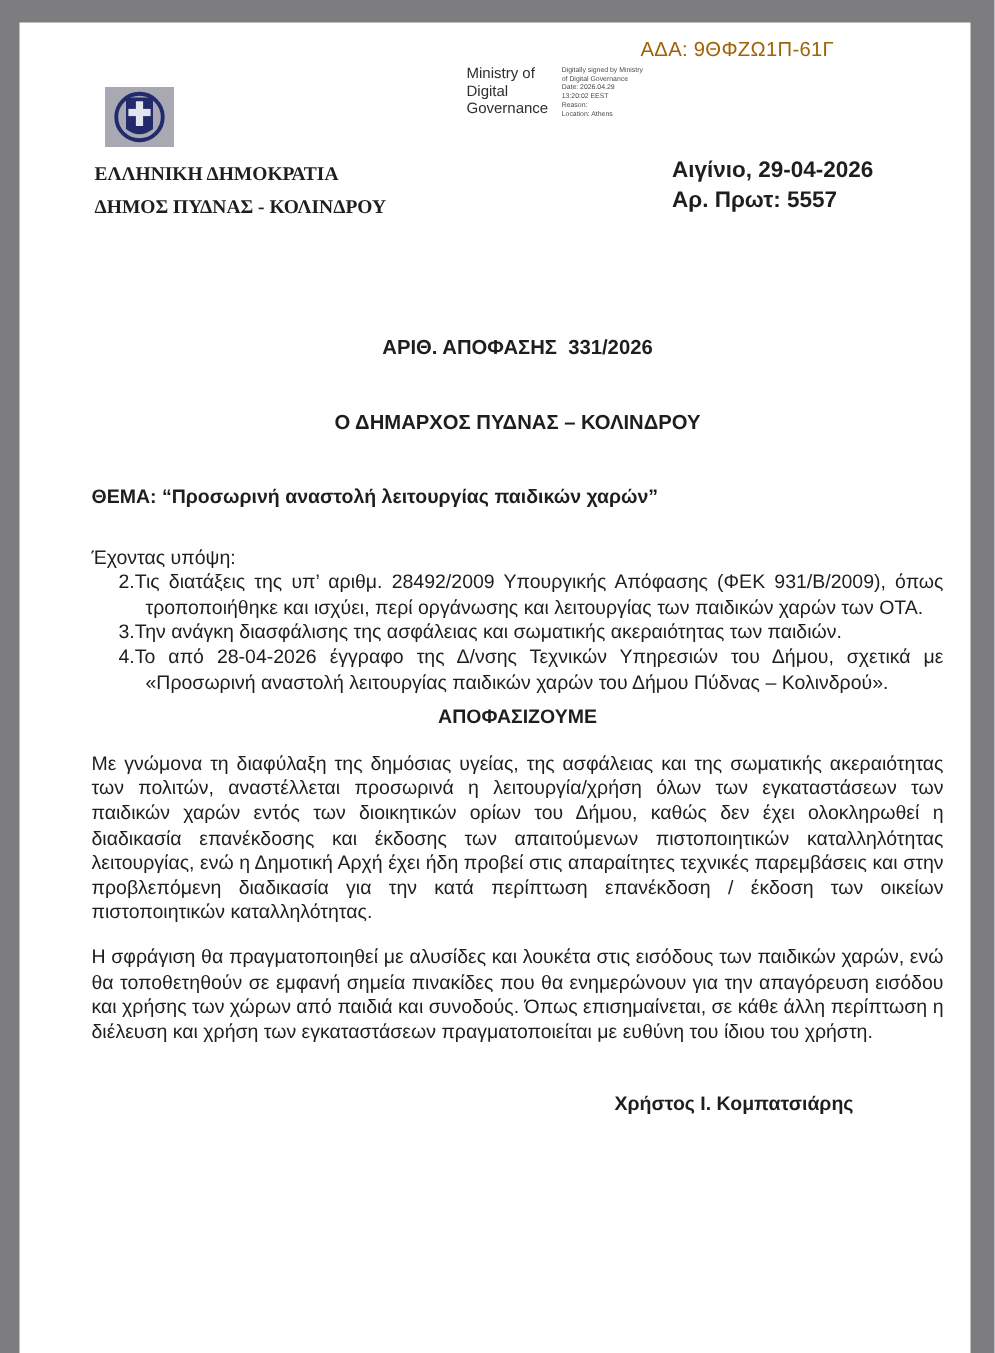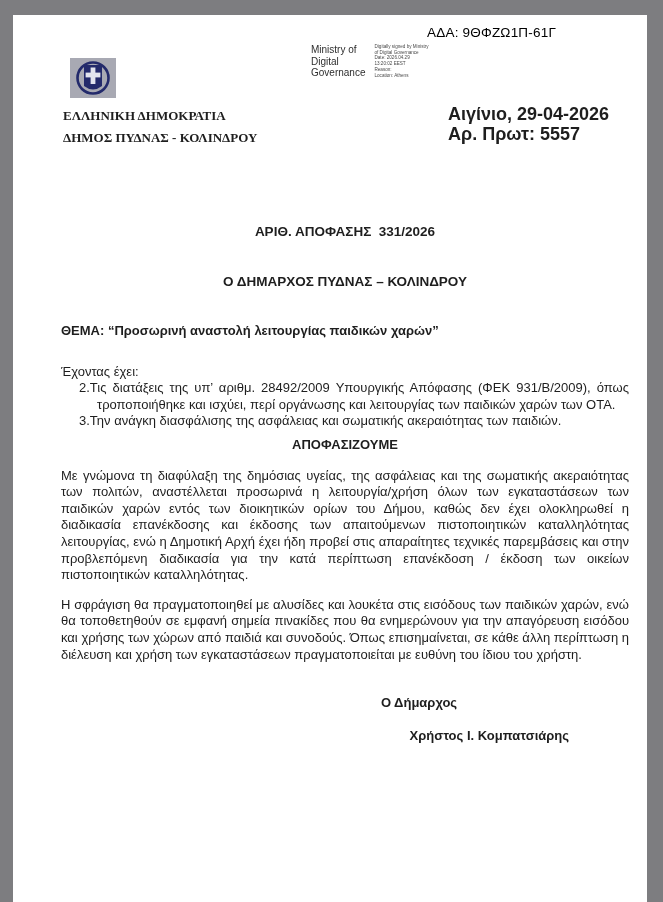--- a/index.html
+++ b/index.html
@@ -12,30 +12,30 @@
     overflow:hidden;
   }
   .page {
     position:absolute; left:13px; top:15px;
     width:634px; height:887px;
     background:#ffffff;
   }
   
   .ada {
     position:absolute; left:414px; top:10px;
-    font-size:13.5px; color:#000000; letter-spacing:.2px;
+    font-size:13.5px; color:#a16207; letter-spacing:.2px;
     white-space:pre;
   }
   .stamp { position:absolute; left:298px; top:29px; display:flex; gap:9px; }
   .stamp-ministry { font-size:10px; line-height:11.5px; color:#2e2e2e; }
   .stamp-details { font-size:4.6px; line-height:5.7px; color:#4a4a4a; width:62px; }
   .header-left { position:absolute; left:44px; top:43px;font-family:Liberation Serif, serif; }
   .logo { width:46px; height:40px; display:block; margin-left:13px; }
   .hl-lines { margin-top:7px; margin-left:6px; font-weight:bold; font-size:13px; line-height:22px; white-space:nowrap; }
-  .header-right { position:absolute; left:435px; top:89px; font-weight:bold; font-size:18px; line-height:20px; white-space:nowrap; }
+  .header-right { position:absolute; left:435px; top:89px; font-weight:bold; font-size:15px; line-height:20px; white-space:nowrap; }
 
   
   .doc { position:absolute; left:48px; top:172px; width:568px; font-size:13px; line-height:16.6px; }
   .title { text-align:center; font-weight:bold; font-size:13.5px; line-height:16.5px; margin-top:4px; white-space:pre-wrap; }
   .subject { font-weight:bold; }
   .preamble { margin-top:24px; }
   .cons { margin:0; }
   .cons-item { text-align:justify; padding-left:36px; text-indent:-18px; }
   .decision-heading { text-align:center; font-weight:bold; margin-top:7px; }
   .para { text-align:justify; margin-top:14px; }
@@ -88,31 +88,31 @@
 
   <div class="doc">
 
     <div class="title">
       <div>ΑΡΙΘ. ΑΠΟΦΑΣΗΣ  331/2026</div>
       <div>Ο ΔΗΜΑΡΧΟΣ ΠΥΔΝΑΣ – ΚΟΛΙΝΔΡΟΥ</div>
     </div>
 
     <div class="subject">ΘΕΜΑ: “Προσωρινή αναστολή λειτουργίας παιδικών χαρών”</div>
 
-    <div class="preamble">Έχοντας έχει:</div>
+    <div class="preamble">Έχοντας υπόψη:</div>
 
     <div class="cons">
       <div class="cons-item">2.Τις διατάξεις της υπ’ αριθμ. 28492/2009 Υπουργικής Απόφασης (ΦΕΚ 931/Β/2009), όπως τροποποιήθηκε και ισχύει, περί οργάνωσης και λειτουργίας των παιδικών χαρών των ΟΤΑ.</div>
       <div class="cons-item">3.Την ανάγκη διασφάλισης της ασφάλειας και σωματικής ακεραιότητας των παιδιών.</div>
+      <div class="cons-item">4.Το από 28-04-2026 έγγραφο της Δ/νσης Τεχνικών Υπηρεσιών του Δήμου, σχετικά με «Προσωρινή αναστολή λειτουργίας παιδικών χαρών του Δήμου Πύδνας – Κολινδρού».</div>
     </div>
 
     <div class="decision-heading">ΑΠΟΦΑΣΙΖΟΥΜΕ</div>
 
     <div class="para">Με γνώμονα τη διαφύλαξη της δημόσιας υγείας, της ασφάλειας και της σωματικής ακεραιότητας των πολιτών, αναστέλλεται προσωρινά η λειτουργία/χρήση όλων των εγκαταστάσεων των παιδικών χαρών εντός των διοικητικών ορίων του Δήμου, καθώς δεν έχει ολοκληρωθεί η διαδικασία επανέκδοσης και έκδοσης των απαιτούμενων πιστοποιητικών καταλληλότητας λειτουργίας, ενώ η Δημοτική Αρχή έχει ήδη προβεί στις απαραίτητες τεχνικές παρεμβάσεις και στην προβλεπόμενη διαδικασία για την κατά περίπτωση επανέκδοση / έκδοση των οικείων πιστοποιητικών καταλληλότητας.</div>
     <div class="para">Η σφράγιση θα πραγματοποιηθεί με αλυσίδες και λουκέτα στις εισόδους των παιδικών χαρών, ενώ θα τοποθετηθούν σε εμφανή σημεία πινακίδες που θα ενημερώνουν για την απαγόρευση εισόδου και χρήσης των χώρων από παιδιά και συνοδούς. Όπως επισημαίνεται, σε κάθε άλλη περίπτωση η διέλευση και χρήση των εγκαταστάσεων πραγματοποιείται με ευθύνη του ίδιου του χρήστη.</div>
 
     <div class="signature">
-      <div>Ο Δήμαρχος</div>
       <div class="sig-name">Χρήστος Ι. Κομπατσιάρης</div>
     </div>
 
   </div>
 </div>
 
 </body></html>

